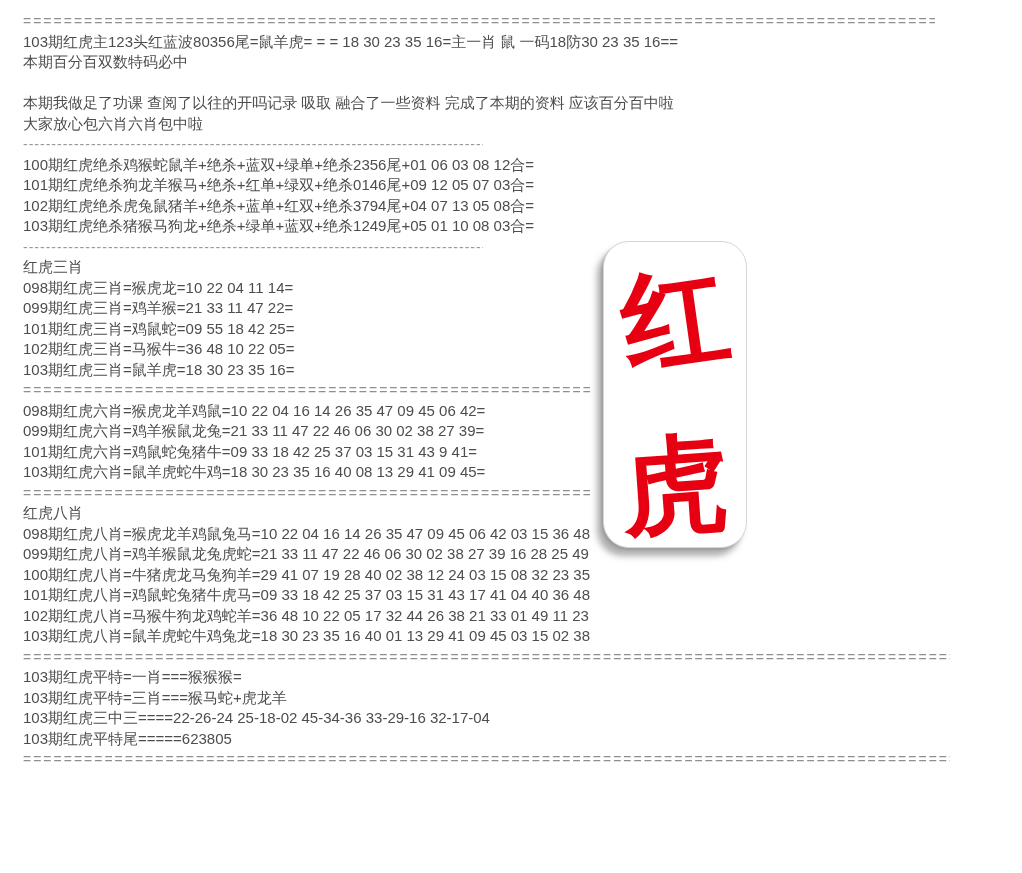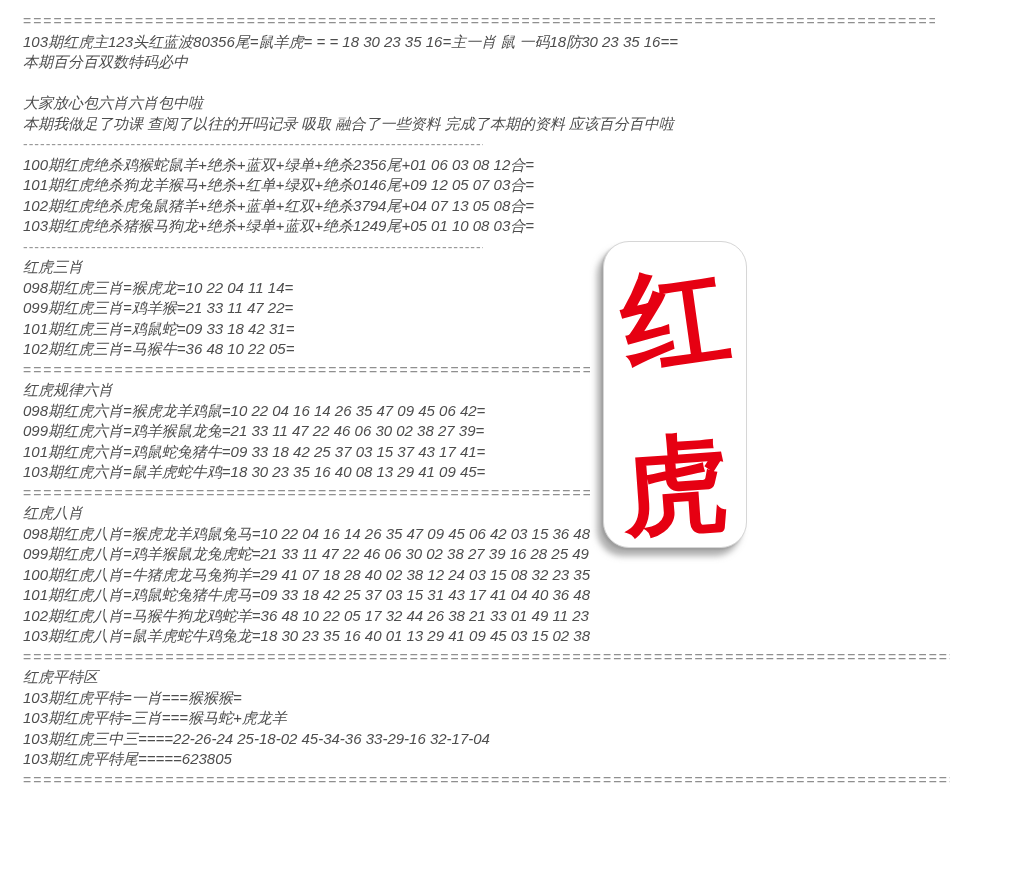--- a/index.html
+++ b/index.html
@@ -3,21 +3,21 @@
 <meta charset="utf-8">
 <style>
   html,body{margin:0;padding:0;background:#ffffff;}
   body{
     width:1022px;height:873px;position:relative;overflow:hidden;
     font-family:"Liberation Sans","DejaVu Sans",sans-serif;
     font-size:15px;line-height:20.5px;color:#4d4d4d;
     -webkit-font-smoothing:antialiased;
   }
   .content{position:absolute;left:23px;top:11px;width:999px;}
-  .line{height:20.5px;white-space:nowrap;font-style:italic;}
+  .line{height:20.5px;white-space:nowrap;}
   .blank{height:20.5px;}
   .sep{
     height:20.5px;overflow:hidden;white-space:nowrap;
     color:#8f8f8f;letter-spacing:2px;font-size:14px;
   }
   .sep.dash{color:#9a9a9a;letter-spacing:1px;}
   .w-top{width:912px;}
   .w-mid{width:567px;}
   .w-full{width:927px;}
   .w-dash{width:460px;}
@@ -37,54 +37,53 @@
 </style>
 </head>
 <body>
 
 <div class="content">
 
   <div class="sep w-top">========================================================================================================================</div>
   <div class="line">103期红虎主123头红蓝波80356尾=鼠羊虎= = = 18 30 23 35 16=主一肖 鼠 一码18防30 23 35 16==</div>
   <div class="line">本期百分百双数特码必中</div>
   <div class="blank"></div>
+  <div class="line">本期我做足了功课 查阅了以往的开吗记录 吸取 融合了一些资料 完成了本期的资料 应该百分百中啦</div>
   <div class="line">大家放心包六肖六肖包中啦</div>
-  <div class="line">本期我做足了功课 查阅了以往的开吗记录 吸取 融合了一些资料 完成了本期的资料 应该百分百中啦</div>
 
   <div class="sep dash w-dash">------------------------------------------------------------------------------------------</div>
   <div class="line">100期红虎绝杀鸡猴蛇鼠羊+绝杀+蓝双+绿单+绝杀2356尾+01 06 03 08 12合=</div>
   <div class="line">101期红虎绝杀狗龙羊猴马+绝杀+红单+绿双+绝杀0146尾+09 12 05 07 03合=</div>
   <div class="line">102期红虎绝杀虎兔鼠猪羊+绝杀+蓝单+红双+绝杀3794尾+04 07 13 05 08合=</div>
   <div class="line">103期红虎绝杀猪猴马狗龙+绝杀+绿单+蓝双+绝杀1249尾+05 01 10 08 03合=</div>
   <div class="sep dash w-dash">------------------------------------------------------------------------------------------</div>
 
   <div class="line">红虎三肖</div>
   <div class="line">098期红虎三肖=猴虎龙=10 22 04 11 14=</div>
   <div class="line">099期红虎三肖=鸡羊猴=21 33 11 47 22=</div>
-  <div class="line">101期红虎三肖=鸡鼠蛇=09 33 18 42 31=</div>
+  <div class="line">101期红虎三肖=鸡鼠蛇=09 55 18 42 25=</div>
   <div class="line">102期红虎三肖=马猴牛=36 48 10 22 05=</div>
+  <div class="line">103期红虎三肖=鼠羊虎=18 30 23 35 16=</div>
 
   <div class="sep w-mid">========================================================================================================================</div>
-  <div class="line">红虎规律六肖</div>
   <div class="line">098期红虎六肖=猴虎龙羊鸡鼠=10 22 04 16 14 26 35 47 09 45 06 42=</div>
   <div class="line">099期红虎六肖=鸡羊猴鼠龙兔=21 33 11 47 22 46 06 30 02 38 27 39=</div>
-  <div class="line">101期红虎六肖=鸡鼠蛇兔猪牛=09 33 18 42 25 37 03 15 37 43 17 41=</div>
+  <div class="line">101期红虎六肖=鸡鼠蛇兔猪牛=09 33 18 42 25 37 03 15 31 43 9 41=</div>
   <div class="line">103期红虎六肖=鼠羊虎蛇牛鸡=18 30 23 35 16 40 08 13 29 41 09 45=</div>
 
   <div class="sep w-mid">========================================================================================================================</div>
   <div class="line">红虎八肖</div>
   <div class="line">098期红虎八肖=猴虎龙羊鸡鼠兔马=10 22 04 16 14 26 35 47 09 45 06 42 03 15 36 48</div>
   <div class="line">099期红虎八肖=鸡羊猴鼠龙兔虎蛇=21 33 11 47 22 46 06 30 02 38 27 39 16 28 25 49</div>
-  <div class="line">100期红虎八肖=牛猪虎龙马兔狗羊=29 41 07 18 28 40 02 38 12 24 03 15 08 32 23 35</div>
+  <div class="line">100期红虎八肖=牛猪虎龙马兔狗羊=29 41 07 19 28 40 02 38 12 24 03 15 08 32 23 35</div>
   <div class="line">101期红虎八肖=鸡鼠蛇兔猪牛虎马=09 33 18 42 25 37 03 15 31 43 17 41 04 40 36 48</div>
   <div class="line">102期红虎八肖=马猴牛狗龙鸡蛇羊=36 48 10 22 05 17 32 44 26 38 21 33 01 49 11 23</div>
   <div class="line">103期红虎八肖=鼠羊虎蛇牛鸡兔龙=18 30 23 35 16 40 01 13 29 41 09 45 03 15 02 38</div>
 
   <div class="sep w-full">========================================================================================================================</div>
-  <div class="line">红虎平特区</div>
   <div class="line">103期红虎平特=一肖===猴猴猴=</div>
   <div class="line">103期红虎平特=三肖===猴马蛇+虎龙羊</div>
   <div class="line">103期红虎三中三====22-26-24 25-18-02 45-34-36 33-29-16 32-17-04</div>
   <div class="line">103期红虎平特尾=====623805</div>
   <div class="sep w-full">========================================================================================================================</div>
 
 </div>
 
 <div class="card">
   <div class="char c1">红</div>

